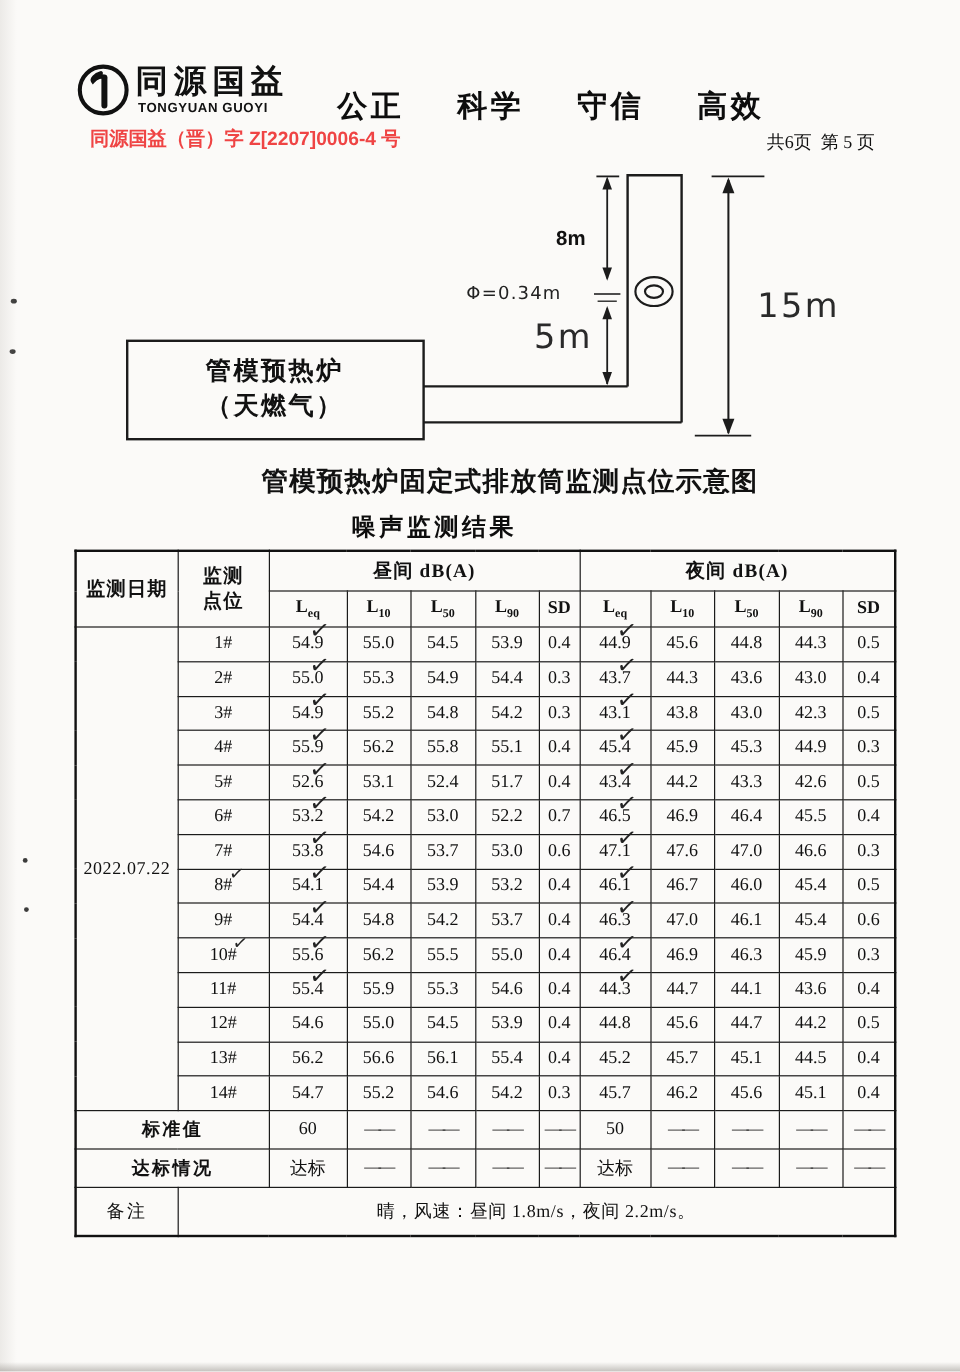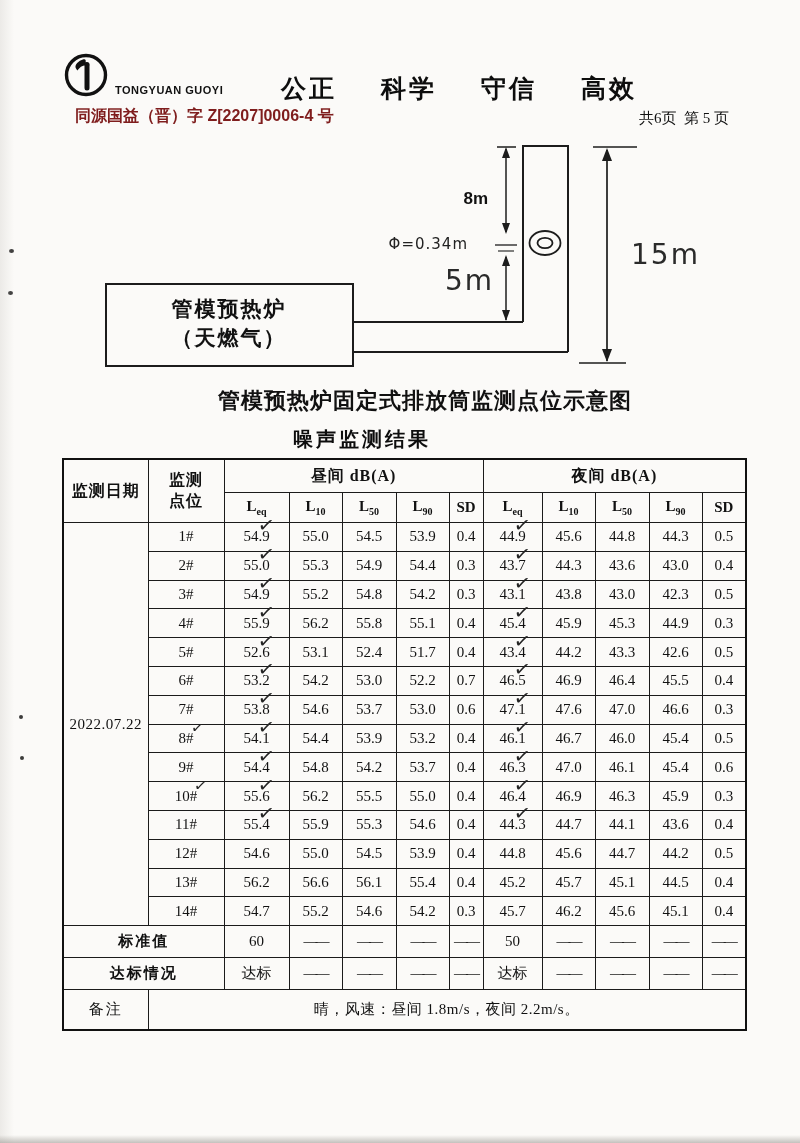--- a/index.html
+++ b/index.html
@@ -4,21 +4,21 @@
 <style>
   html,body{margin:0;padding:0;}
   body{width:800px;height:1143px;background:#e9e7e4;font-family:"Liberation Serif","DejaVu Serif",serif;color:#141414;}
   .page{position:relative;width:800px;height:1143px;background:#fbfaf8;overflow:hidden;}
 
   
   .logo-mark{position:absolute;left:63px;top:52px;}
   .brand-cn{position:absolute;left:113px;top:50px;font-family:"Liberation Sans","DejaVu Sans",sans-serif;font-weight:bold;font-size:27px;letter-spacing:5px;color:#111;}
   .brand-en{position:absolute;left:115px;top:84px;font-family:"Liberation Sans","DejaVu Sans",sans-serif;font-weight:bold;font-size:11px;letter-spacing:.5px;color:#111;}
   .slogan{position:absolute;left:281px;top:72px;display:flex;gap:44px;font-family:"Liberation Sans","DejaVu Sans",sans-serif;font-weight:bold;font-size:25px;letter-spacing:3px;color:#0d0d0d;}
-  .doc-number{position:absolute;left:75px;top:106px;font-family:"Liberation Sans","DejaVu Sans",sans-serif;font-weight:bold;font-size:16px;color:#7f1d1d;}
+  .doc-number{position:absolute;left:75px;top:106px;font-family:"Liberation Sans","DejaVu Sans",sans-serif;font-weight:bold;font-size:16px;color:#ef4444;}
   .page-info{position:absolute;left:639px;top:109px;font-size:15px;white-space:pre;color:#111;}
 
   
   .diagram{position:absolute;left:0;top:140px;}
   .diagram path,.diagram line,.diagram rect,.diagram ellipse{stroke:#1c1c1c;fill:none;}
   .diagram polygon{fill:#1c1c1c;stroke:none;}
   .furnace-text{font-family:"Liberation Sans","DejaVu Sans",sans-serif;font-weight:bold;font-size:21px;fill:#111;letter-spacing:2px;}
   .dim-small{font-family:"Liberation Sans","DejaVu Sans",sans-serif;font-weight:bold;font-size:17px;fill:#111;}
   .dim-phi{font-family:"DejaVu Sans",sans-serif;font-size:15px;fill:#222;letter-spacing:1px;}
   .dim-big{font-family:"DejaVu Sans",sans-serif;font-size:28px;fill:#2a2a2a;letter-spacing:2px;}
@@ -54,20 +54,21 @@
 </head>
 <body>
 
 <div class="page">
 
   <svg class="logo-mark" width="46" height="46" viewBox="0 0 46 46">
     <circle cx="23" cy="23" r="19.5" fill="none" stroke="#111" stroke-width="3.4"></circle>
     <path d="M21 9 C16 10.5 13.5 14 14.5 15.5 C17.5 12 22 10.5 24.5 13" fill="none" stroke="#111" stroke-width="3.6" stroke-linecap="round"></path>
     <path d="M24 12.5 L24 36" fill="none" stroke="#111" stroke-width="5" stroke-linecap="round"></path>
   </svg>
+  <div class="brand-cn">同源国益</div>
   <div class="brand-en">TONGYUAN GUOYI</div>
   <div class="slogan" id="slogan">
       <span>公正</span>
       <span>科学</span>
       <span>守信</span>
       <span>高效</span>
     </div>
   <div class="doc-number">同源国益（晋）字 Z[2207]0006-4 号</div>
   <div class="page-info">共6页  第 5 页</div>
 

